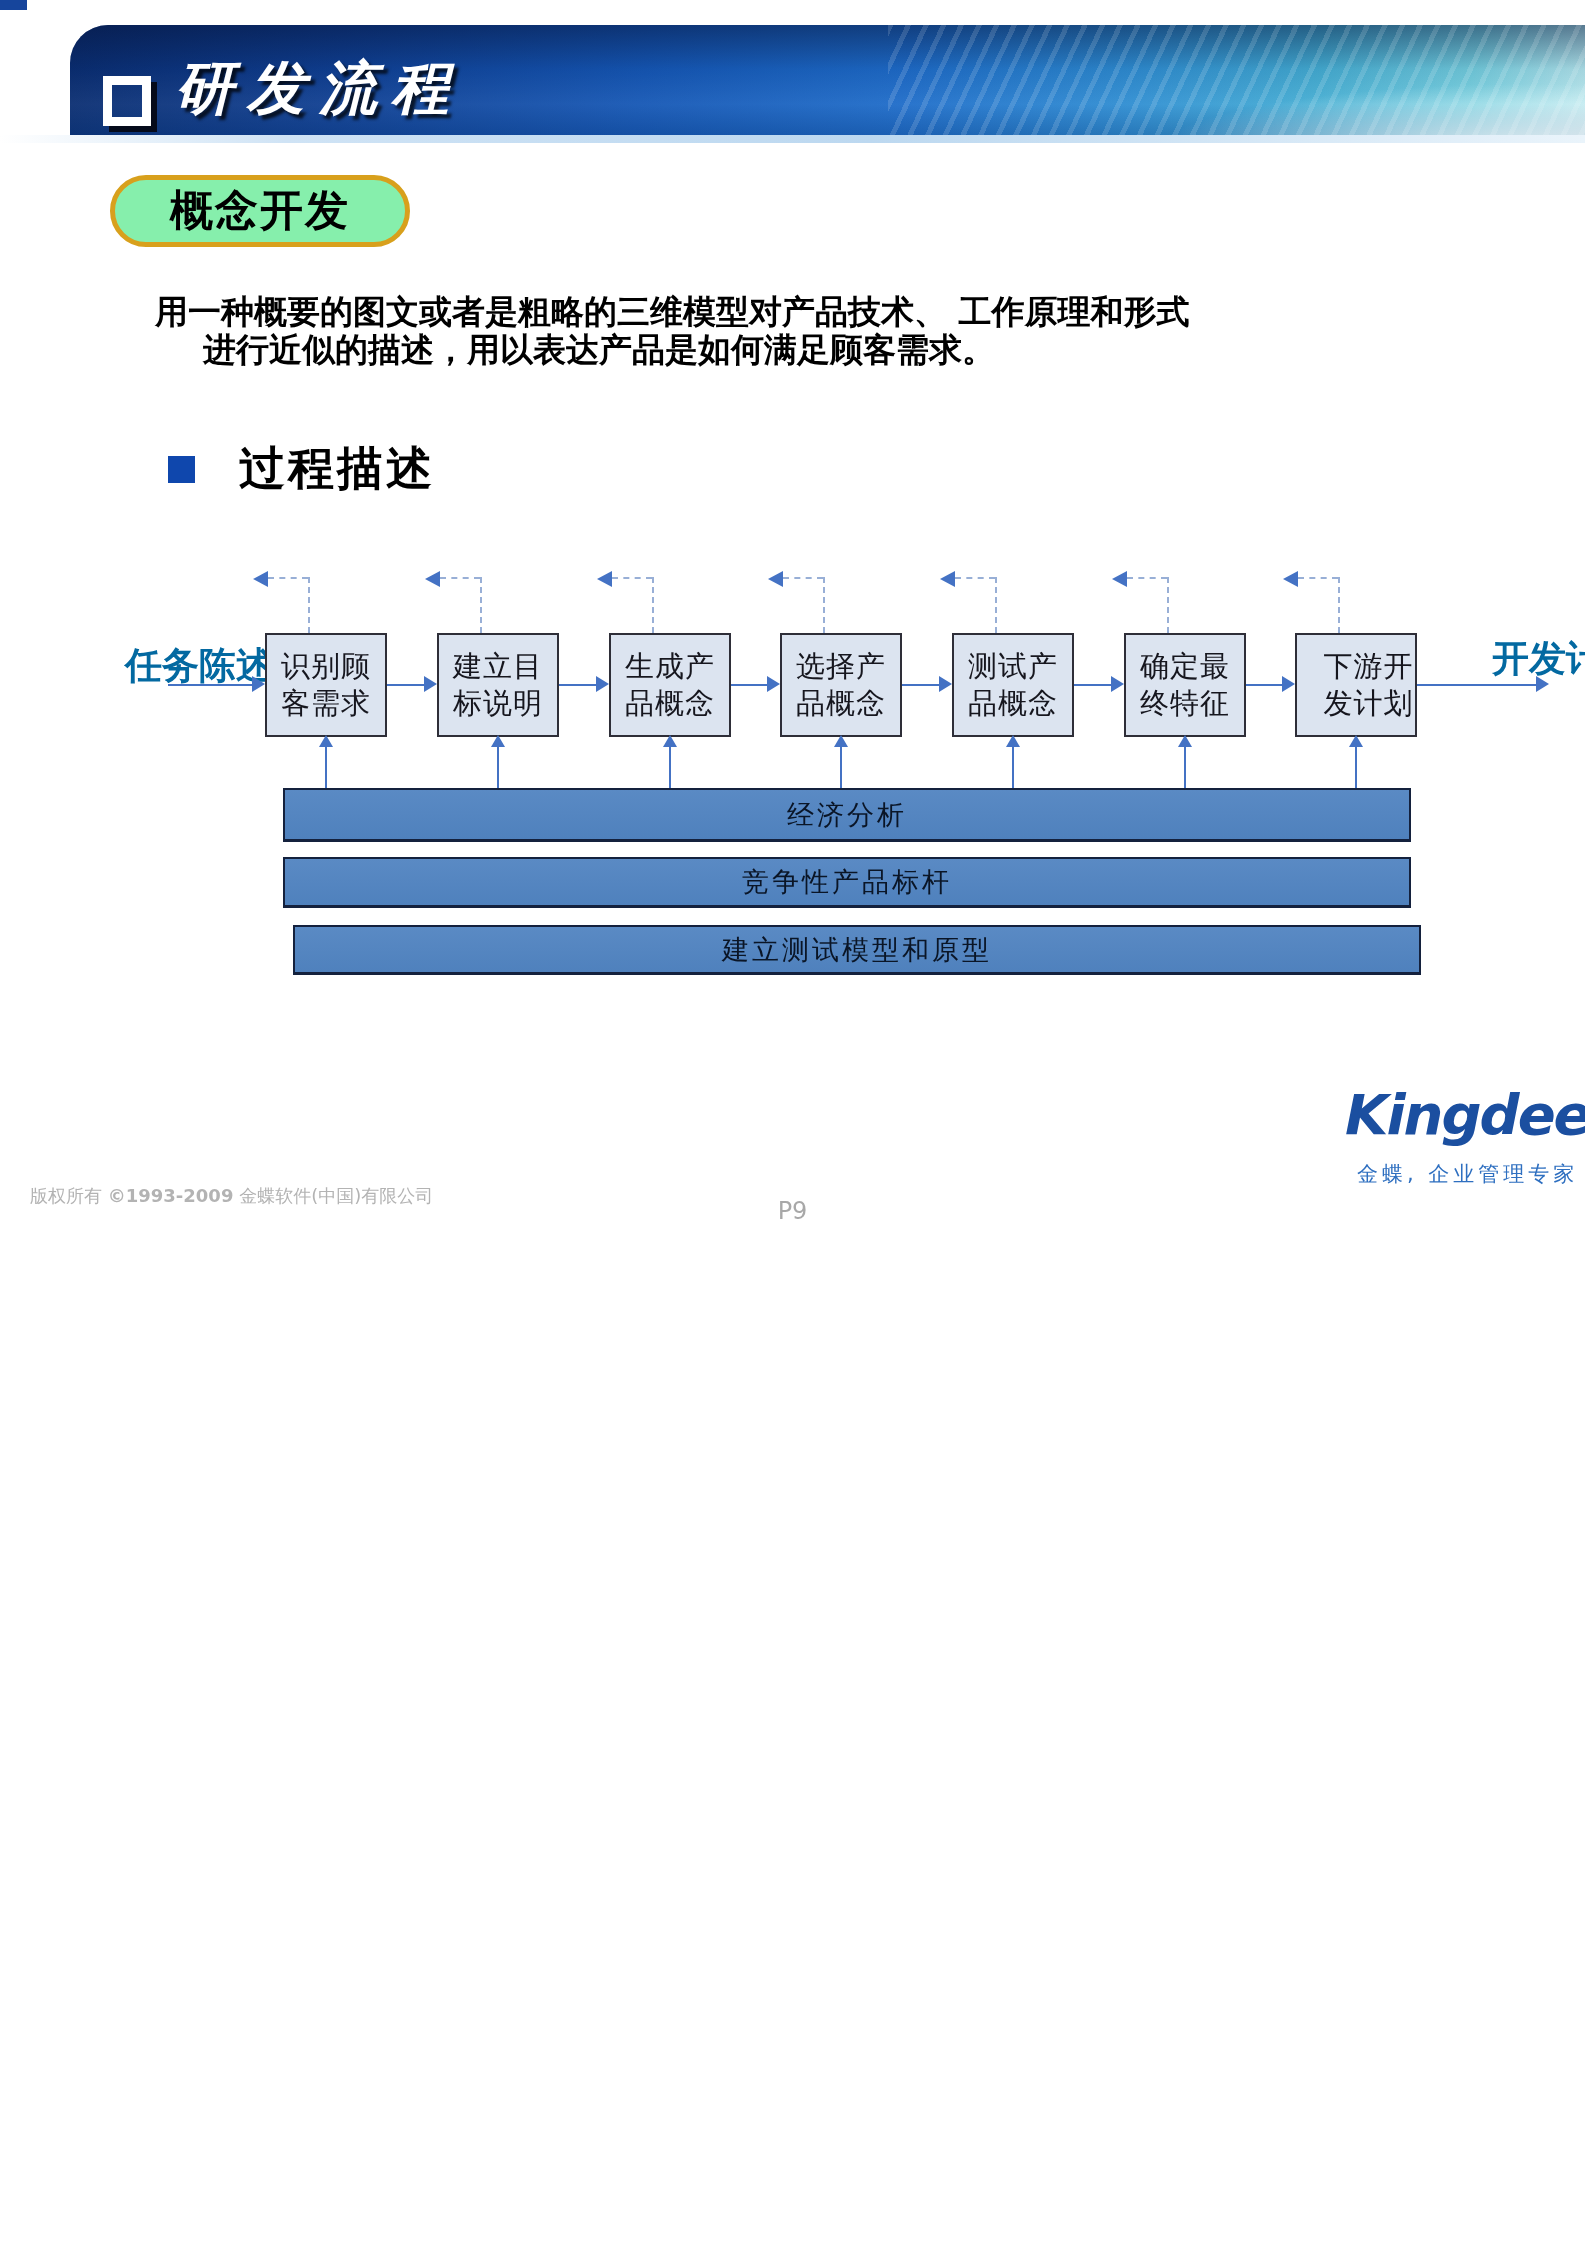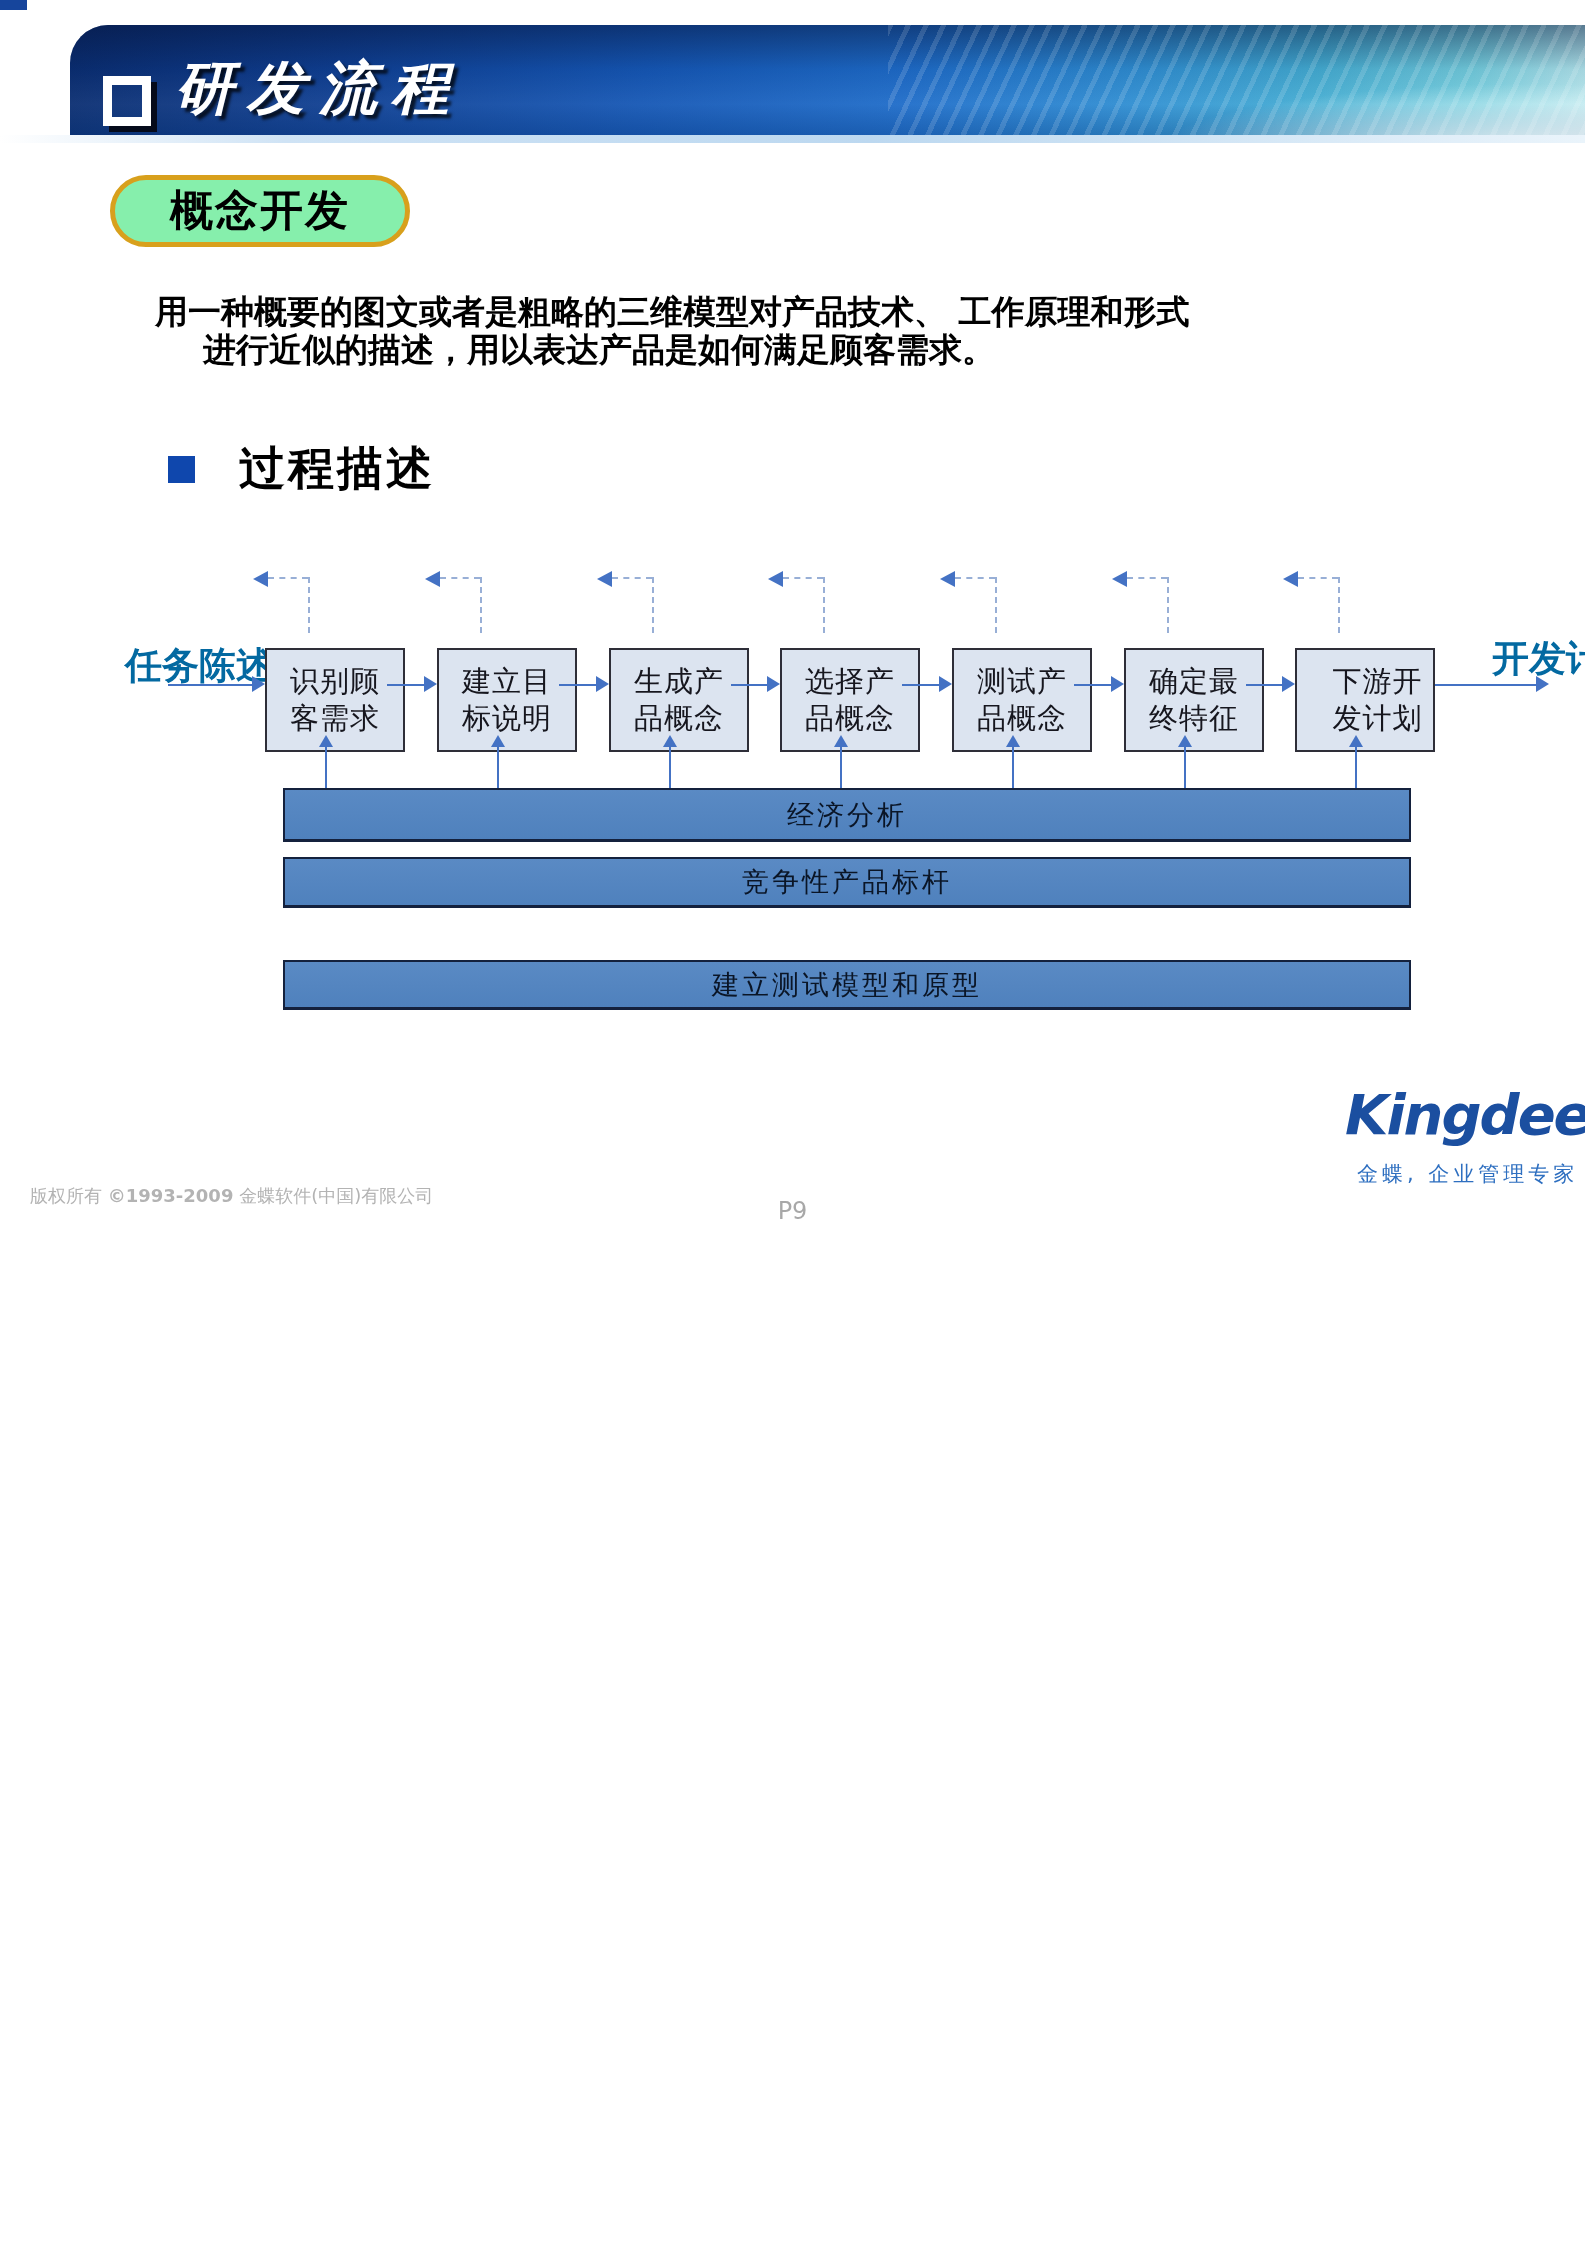--- a/index.html
+++ b/index.html
@@ -43,21 +43,21 @@
   .proc-head{position:absolute;left:168px;top:438px;display:flex;align-items:center;}
   .bullet-square{width:27px;height:27px;background:#0F47AD;margin-right:44px;}
   .proc-head-text{font-size:46px;font-weight:bold;color:#000;letter-spacing:3px;}
 
   
   .diagram{position:absolute;inset:0;}
   .lbl{position:absolute;font-size:37px;font-weight:bold;color:#0369a1;white-space:nowrap;}
   .lbl-in{left:125px;top:641px;}
   .lbl-out{left:1492px;top:634px;}
 
-  .step{position:absolute;top:648px;width:140px;height:104px;box-sizing:border-box;
+  .step{position:absolute;top:633px;width:122px;height:104px;box-sizing:border-box;
         background:#DCE4F0;border:2px solid #2e2e38;
         display:flex;align-items:center;justify-content:center;
         font-family:"DejaVu Serif",serif;font-size:29px;line-height:37px;color:#16161e;
         white-space:pre-line;letter-spacing:1px;}
 
   .h-arrow{position:absolute;top:684px;height:2px;background:#4472C4;}
   .h-arrow::after{content:"";position:absolute;right:-12px;top:-8px;width:0;height:0;
         border-left:13px solid #4472C4;border-top:8px solid transparent;border-bottom:8px solid transparent;}
 
   .v-conn{position:absolute;top:737px;height:51px;width:2px;background:#4472C4;}
@@ -69,21 +69,21 @@
   .fb-a{position:absolute;top:571px;width:0;height:0;border-right:15px solid #4472C4;
         border-top:8px solid transparent;border-bottom:8px solid transparent;}
 
   .bar{position:absolute;left:283px;width:1128px;box-sizing:border-box;
        background:linear-gradient(to bottom,#5A8AC4,#4F81BD);
        border:2px solid #14213d;border-bottom-width:3px;
        display:flex;align-items:center;justify-content:center;
        font-family:"DejaVu Serif",serif;font-size:27px;color:#0a1526;letter-spacing:3px;}
   .bar1{top:788px;height:54px;}
   .bar2{top:857px;height:51px;}
-  .bar3{top:960px;height:50px;}
+  .bar3{top:925px;height:50px;margin-left:10px;}
 
   
   .copyright{position:absolute;left:30px;top:1184px;font-size:18px;color:#b3b3b3;white-space:nowrap;}
   .copyright .yr{font-weight:bold;}
   .pageno{position:absolute;left:0;top:1197px;width:1585px;text-align:center;
           font-size:24px;color:#a8a8a8;}
   .logo-text{position:absolute;left:1345px;top:1082px;font-size:56px;font-weight:bold;
           font-style:italic;color:#1B4FA0;letter-spacing:-2px;white-space:nowrap;}
   .tagline{position:absolute;left:1357px;top:1160px;font-size:21px;color:#2e6fc0;
           letter-spacing:4px;white-space:nowrap;}

